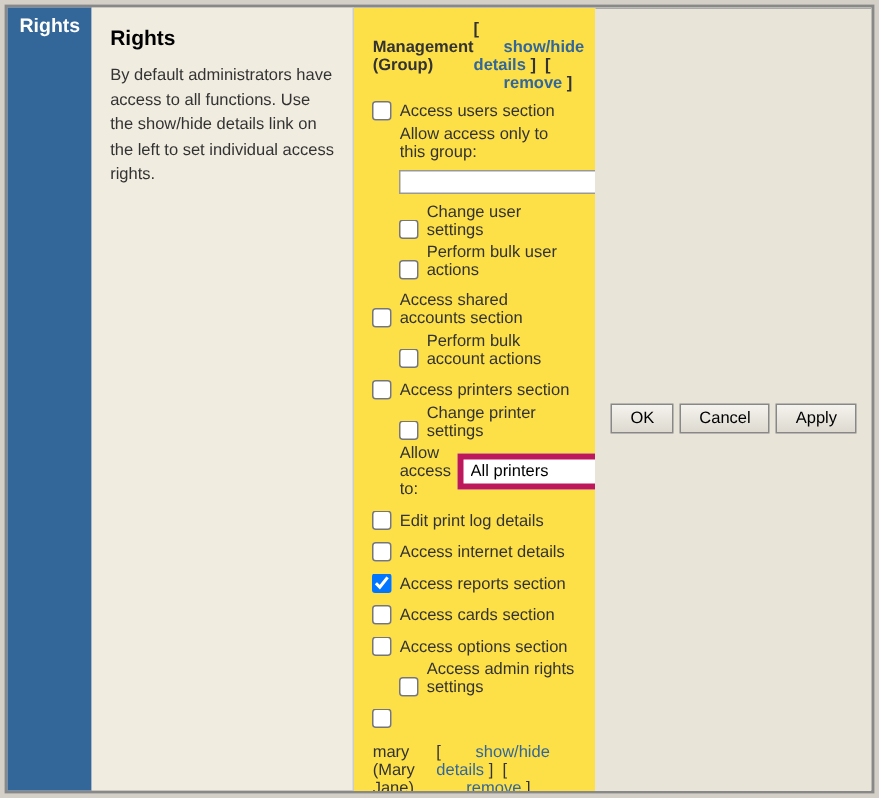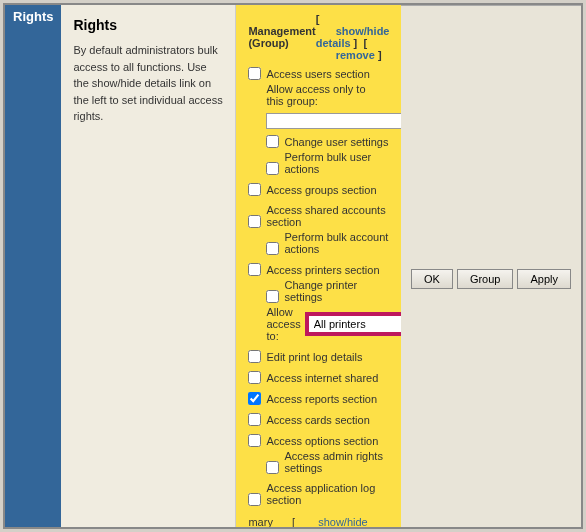--- a/index.html
+++ b/index.html
@@ -147,21 +147,21 @@
   </style>
 </head>
 <body>
 
 <div class="dialog">
   <div class="dialog-title">Rights</div>
   <div class="dialog-body">
 
     <div class="left-panel">
       <h2>Rights</h2>
-      <p>By default administrators bulk access to all functions. Use the show/hide details link on the left to set individual access rights.</p>
+      <p>By default administrators have access to all functions. Use the show/hide details link on the left to set individual access rights.</p>
     </div>
 
     <div class="right-panel">
 
       <div class="section-header">
         <span>Management (Group)</span>
         <span class="section-links">
           [ <a>show/hide details</a> ]
           &nbsp;[ <a>remove</a> ]
         </span>
@@ -182,26 +182,20 @@
         <div class="permission-item indent1">
           <input type="checkbox" style="">
           <span>Change user settings</span>
         </div>
         <div class="permission-item indent1">
           <input type="checkbox" style="">
           <span>Perform bulk user actions</span>
         </div>
       </div>
 
-      <div class="permission-group">
-        <div class="permission-item">
-          <input type="checkbox" style="">
-          <span>Access groups section</span>
-        </div>
-      </div>
 
       <div class="permission-group">
         <div class="permission-item">
           <input type="checkbox" style="">
           <span>Access shared accounts section</span>
         </div>
         <div class="permission-item indent1">
           <input type="checkbox" style="">
           <span>Perform bulk account actions</span>
         </div>
@@ -228,21 +222,21 @@
       <div class="permission-group">
         <div class="permission-item">
           <input type="checkbox" style="">
           <span>Edit print log details</span>
         </div>
       </div>
 
       <div class="permission-group">
         <div class="permission-item">
           <input type="checkbox" style="">
-          <span>Access internet shared</span>
+          <span>Access internet details</span>
         </div>
       </div>
 
       <div class="permission-group">
         <div class="permission-item">
           <input type="checkbox" checked="" style="">
           <span>Access reports section</span>
         </div>
       </div>
 
@@ -260,35 +254,34 @@
         </div>
         <div class="permission-item indent1">
           <input type="checkbox" style="">
           <span>Access admin rights settings</span>
         </div>
       </div>
 
       <div class="permission-group">
         <div class="permission-item">
           <input type="checkbox" style="">
-          <span>Access application log section</span>
         </div>
       </div>
 
       <div class="footer-section-info">
         <span>mary (Mary Jane)</span>
         <span class="section-links">
           [ <a>show/hide details</a> ]
           &nbsp;[ <a>remove</a> ]
         </span>
       </div>
     </div>
   </div>
 
   <div class="dialog-footer">
     <div></div>
     <div class="footer-right">
       <button class="btn">OK</button>
-      <button class="btn">Group</button>
+      <button class="btn">Cancel</button>
       <button class="btn">Apply</button>
     </div>
   </div>
 </div>
 
 </body></html>

